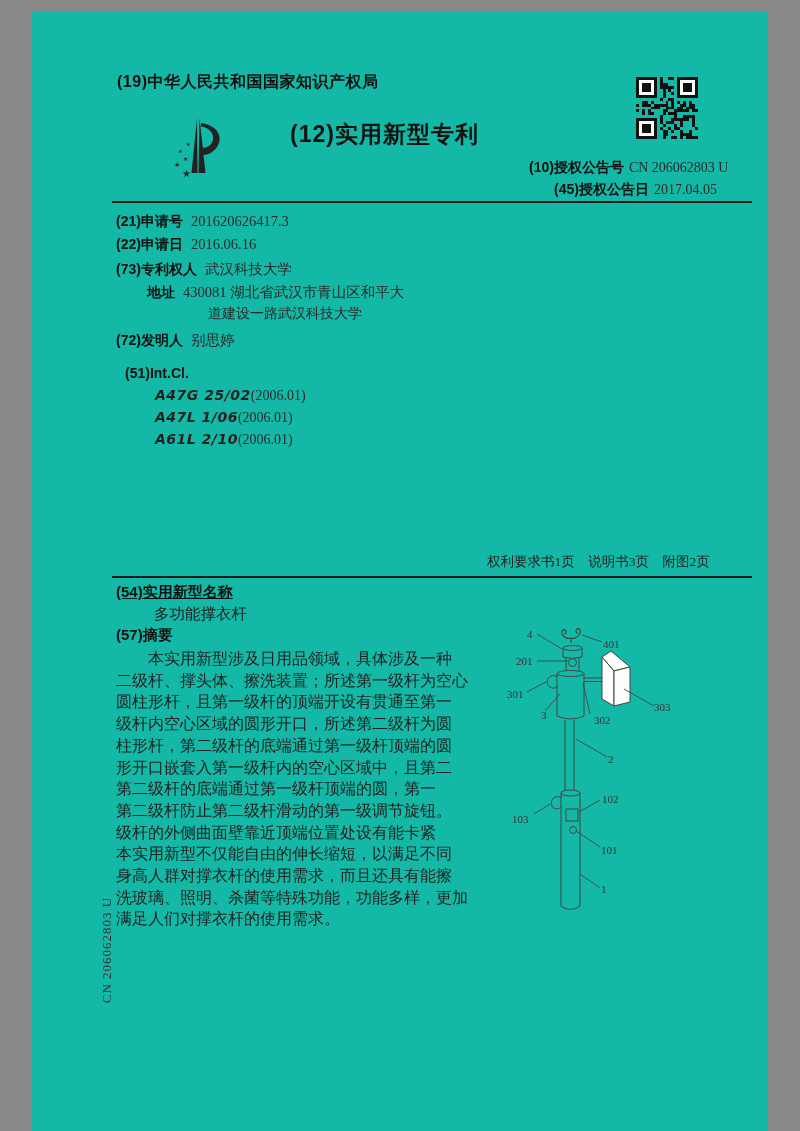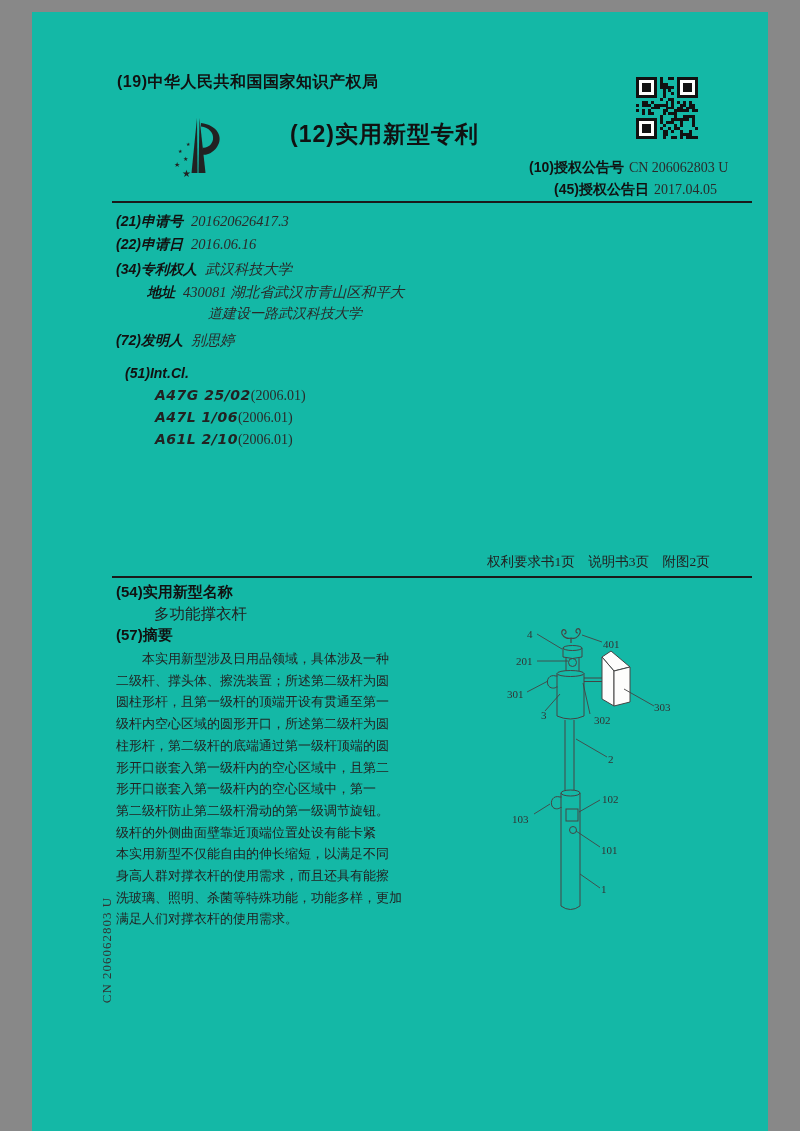--- a/index.html
+++ b/index.html
@@ -22,35 +22,35 @@
   .song {
     font-family: "Liberation Serif", "DejaVu Serif", serif;
     font-weight: normal;
     color: #2a2a2a;
   }
   .office-line { left: 85px; top: 60px; font-size: 16px; letter-spacing: 0.5px; }
   .doc-type { left: 258px; top: 107px; font-size: 23px; letter-spacing: 1px; }
   .pub-line { font-size: 14px; white-space: nowrap; }
   .pub-line .val { font-size: 14px; margin-left: 5px; }
   .rule { left: 80px; width: 640px; height: 2px; background: #1a1a1a; }
-  .field { font-size: 14px; white-space: nowrap; font-style: italic; }
+  .field { font-size: 14px; white-space: nowrap; }
   .field .val { margin-left: 8px; font-size: 14.5px; }
   .cls-row { font-size: 14px; white-space: nowrap; }
   .cls-code {
     font-family: "DejaVu Sans", "Liberation Sans", sans-serif;
     font-style: italic; font-weight: bold; color: #222;
     letter-spacing: 0.5px;
   }
   .cls-ver { font-size: 14px; color: #2a2a2a; }
   .pages-info { left: 455px; top: 541px; font-size: 13.5px; color: #222; }
   .sec-label { font-size: 15px; }
   .sec-text { font-size: 15.5px; color: #222; }
   .abstract {
     left: 84px; top: 636px; width: 342px;
-    font-size: 13px; line-height: 21.7px; color: #222;
+    font-size: 16px; line-height: 21.7px; color: #222;
   }
   .abstract div { white-space: nowrap; }
   .abstract div:first-child { text-indent: 2em; }
   .side-number {
     left: 10px; top: 930px; width: 130px; height: 16px;
     transform: rotate(-90deg);
     font-size: 13px; letter-spacing: 1px; color: #333;
     text-align: center; white-space: nowrap;
   }
   .fig-label {
@@ -223,21 +223,21 @@
 
   <div class="abs rule" style="top:189px;"></div>
 
   <div class="abs field" style="left:84px; top:201px;">
     <span class="hei">(21)申请号</span><span class="val song">201620626417.3</span>
   </div>
   <div class="abs field" style="left:84px; top:224px;">
     <span class="hei">(22)申请日</span><span class="val song">2016.06.16</span>
   </div>
   <div class="abs field" style="left:84px; top:248px;">
-    <span class="hei">(34)专利权人</span><span class="val song">武汉科技大学</span>
+    <span class="hei">(73)专利权人</span><span class="val song">武汉科技大学</span>
   </div>
   <div class="abs field" style="left:115px; top:271px;">
     <span class="hei">地址</span><span class="val song">430081 湖北省武汉市青山区和平大</span>
   </div>
   <div class="abs field" style="left:176px; top:293px;">
     <span class="song">道建设一路武汉科技大学</span>
   </div>
   <div class="abs field" style="left:84px; top:319px;text-align:right;">
     <span class="hei">(72)发明人</span><span class="val song">别思婷</span>
   </div>
@@ -251,32 +251,32 @@
     <span class="cls-code">A47L 1/06</span><span class="cls-ver">(2006.01)</span>
   </div>
   <div class="abs cls-row" style="left:123px; top:419px;">
     <span class="cls-code">A61L 2/10</span><span class="cls-ver">(2006.01)</span>
   </div>
 
   <div class="abs pages-info song">权利要求书1页　说明书3页　附图2页</div>
 
   <div class="abs rule" style="top:564px;"></div>
 
-  <div class="abs sec-label hei" style="left:84px; top:571px;">(54)实用新型名称</div>
+  <div class="abs sec-label hei" style="left:84px; top:571px;text-decoration:underline;">(54)实用新型名称</div>
   <div class="abs sec-text song" style="left:122px; top:592px;">多功能撑衣杆</div>
   <div class="abs sec-label hei" style="left:84px; top:614px;">(57)摘要</div>
 
   <div class="abs abstract song">
     <div>本实用新型涉及日用品领域，具体涉及一种</div>
-    <div>二级杆、撑头体、擦洗装置；所述第二级杆为圆</div>
+    <div>二级杆、撑头体、擦洗装置；所述第一级杆为空心</div>
     <div>圆柱形杆，且第一级杆的顶端开设有贯通至第一</div>
     <div>级杆内空心区域的圆形开口，所述第二级杆为圆</div>
     <div>柱形杆，第二级杆的底端通过第一级杆顶端的圆</div>
     <div>形开口嵌套入第一级杆内的空心区域中，且第二</div>
-    <div>形开口嵌套入第一级杆内的空心区域中，第一</div>
+    <div>第二级杆的底端通过第一级杆顶端的圆，第一</div>
     <div>第二级杆防止第二级杆滑动的第一级调节旋钮。</div>
     <div>级杆的外侧曲面壁靠近顶端位置处设有能卡紧</div>
     <div>本实用新型不仅能自由的伸长缩短，以满足不同</div>
     <div>身高人群对撑衣杆的使用需求，而且还具有能擦</div>
     <div>洗玻璃、照明、杀菌等特殊功能，功能多样，更加</div>
     <div>满足人们对撑衣杆的使用需求。</div>
   </div>
 
   <div class="abs" style="left:450px; top:595px;">
     <svg width="260" height="330" viewBox="0 0 260 330" fill="none" stroke="#444" stroke-width="1">

